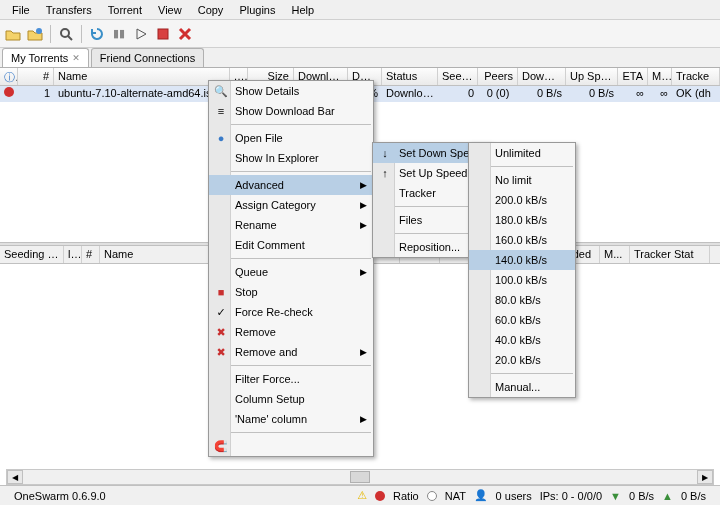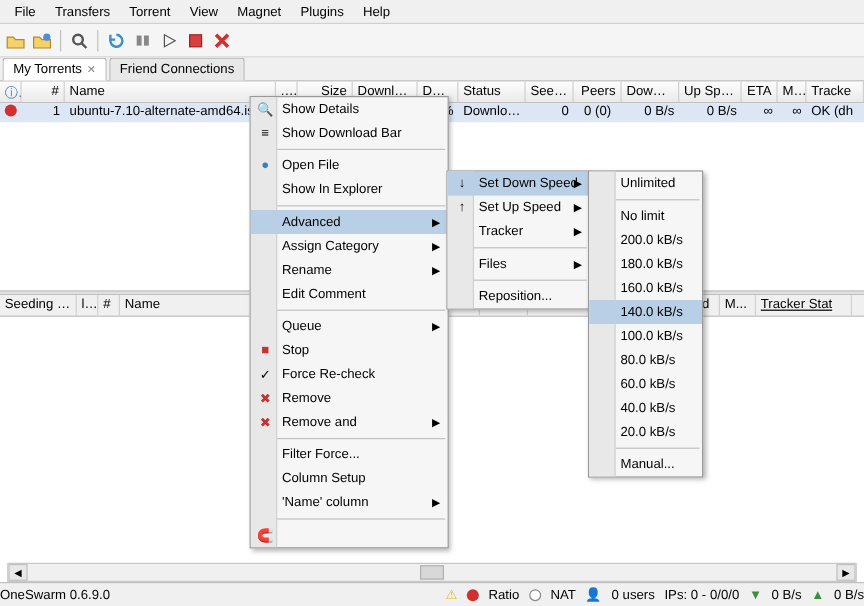--- a/index.html
+++ b/index.html
@@ -20,36 +20,36 @@
 .splitter{height:4px;background:#e0e0e0;border-top:1px solid #c0c0c0;border-bottom:1px solid #c0c0c0}
 .seed-grid{background:#f0f0f0;height:18px;display:flex;border-bottom:1px solid #c0c0c0}
 .ctx{position:absolute;background:#f6f6f6;border:1px solid #999;box-shadow:2px 2px 4px rgba(0,0,0,.3)}
 .ctx-item{display:flex;align-items:center;height:20px;padding:0 20px 0 26px;position:relative;white-space:nowrap}
 .ctx-item.hl{background:#b8cfe5}
 .ctx-item .ic{position:absolute;left:4px;width:16px;height:16px;display:flex;align-items:center;justify-content:center}
 .ctx-item .arr{position:absolute;right:6px;font-size:9px}
 .ctx-sep{height:1px;background:#c0c0c0;margin:3px 2px}
 .ctx-strip{position:absolute;left:0;top:0;bottom:0;width:22px;background:#e8e8e8;border-right:1px solid #d0d0d0}
 .ctx-item.disabled{color:#999}
-.statusbar{position:absolute;bottom:0;left:0;right:0;height:20px;background:#f0f0f0;border-top:1px solid #c0c0c0;display:flex;align-items:center;padding:0 0;gap:8px;font-size:10px}
+.statusbar{position:absolute;bottom:0;left:0;right:0;height:20px;background:#f0f0f0;border-top:1px solid #c0c0c0;display:flex;align-items:center;padding:0 14px;gap:8px;font-size:10px}
 .statusbar .spacer{flex:1}
 .hscroll{position:absolute;bottom:20px;left:6px;right:6px;height:16px;background:#f0f0f0;border:1px solid #c8c8c8;display:flex}
 .hscroll .btn{width:16px;background:#e8e8e8;border:1px solid #c0c0c0;display:flex;align-items:center;justify-content:center;font-size:8px}
 .hscroll .thumb{position:absolute;left:50%;top:1px;bottom:1px;width:20px;background:#d8d8d8;border:1px solid #b0b0b0;transform:translateX(-50%)}
 .dot{width:10px;height:10px;border-radius:50%;display:inline-block}
 </style>
 </head>
 <body>
 
 <div class="menubar">
     <span>File</span>
     <span>Transfers</span>
     <span>Torrent</span>
     <span>View</span>
-    <span>Magnet</span>
+    <span>Copy</span>
     <span>Plugins</span>
     <span>Help</span>
   </div>
 
 <div class="toolbar">
   <div class="tb">
       <svg width="16" height="14">
         <path d="M1 4h5l2 2h7v7H1z" fill="#f4d26a" stroke="#b08a2a"></path>
       </svg>
     </div>
@@ -143,21 +143,21 @@
     <div class="gh" style="width: 64px;">Seeding Ra...</div>
     <div class="gh" style="width: 18px;">l...</div>
     <div class="gh" style="width: 18px;">#</div>
     <div class="gh" style="width: 180px;">Name</div>
     <div class="gh" style="width: 80px;"></div>
     <div class="gh" style="width: 40px;">Seeds</div>
     <div class="gh" style="width: 40px;">Peers</div>
     <div class="gh" style="width: 100px;"></div>
     <div class="gh" style="width: 60px;">Uploaded</div>
     <div class="gh" style="width: 30px;">M...</div>
-    <div class="gh" style="width: 80px; text-decoration: underline;">Tracker Stat</div>
+    <div class="gh" style="width: 80px;">Tracker Stat</div>
   </div>
 
 <div class="ctx" id="ctx1" style="left:208px;top:80px;width:166px">
   <div class="ctx-strip"></div>
 <div class="ctx-item">
       <span class="ic">🔍</span>
       <span>Show Details</span>
     </div>
     <div class="ctx-item">
       <span class="ic">≡</span>
@@ -246,21 +246,21 @@
     <div class="ctx-item">
       <span>Files</span>
       <span class="arr">▶</span>
     </div>
     <div class="ctx-sep"></div>
     <div class="ctx-item">
       <span>Reposition...</span>
     </div>
   </div>
 
-<div class="ctx" id="ctx3" style="left:490px;top:142px;width:96px">
+<div class="ctx" id="ctx3" style="left:468px;top:142px;width:108px">
   <div class="ctx-strip"></div>
 <div class="ctx-item disabled">
       <span>Unlimited</span>
     </div>
     <div class="ctx-sep"></div>
     <div class="ctx-item">
       <span>No limit</span>
     </div>
     <div class="ctx-item">
       <span>200.0 kB/s</span>

